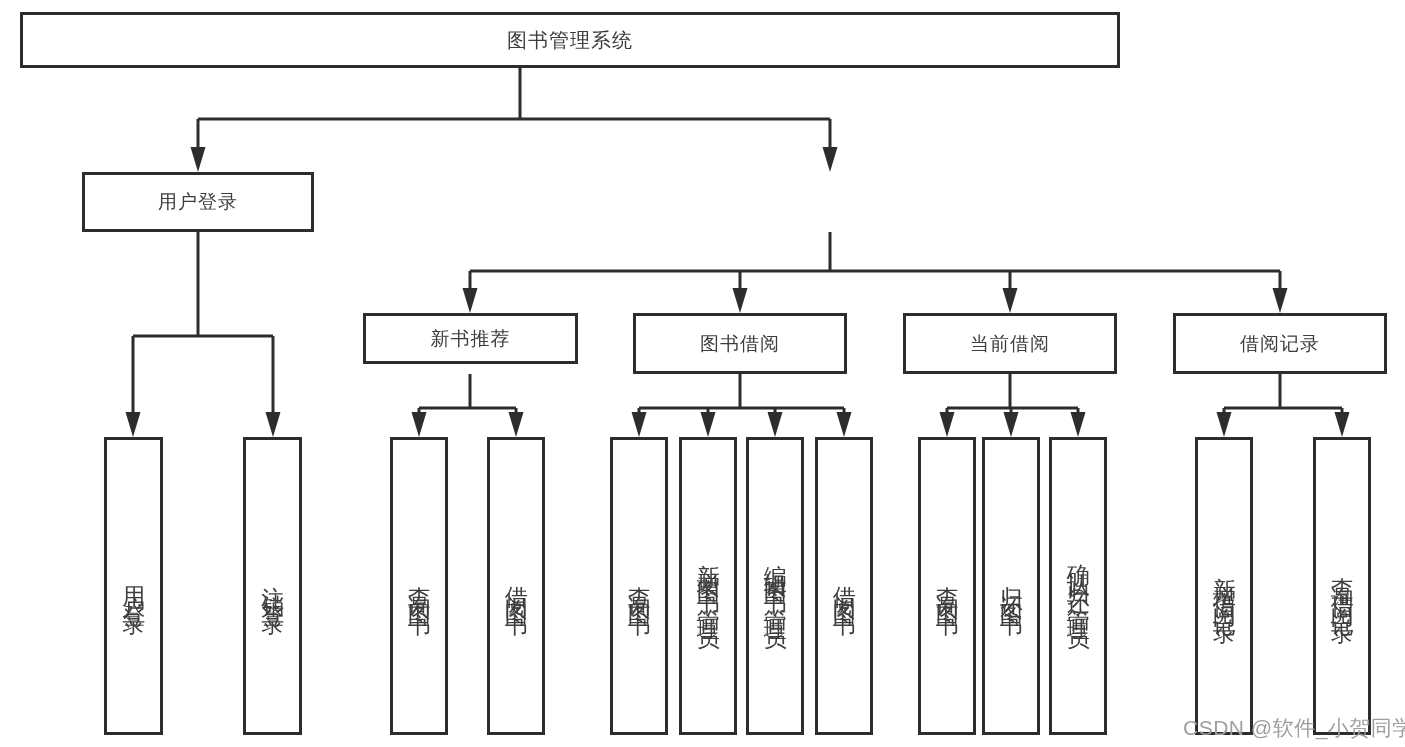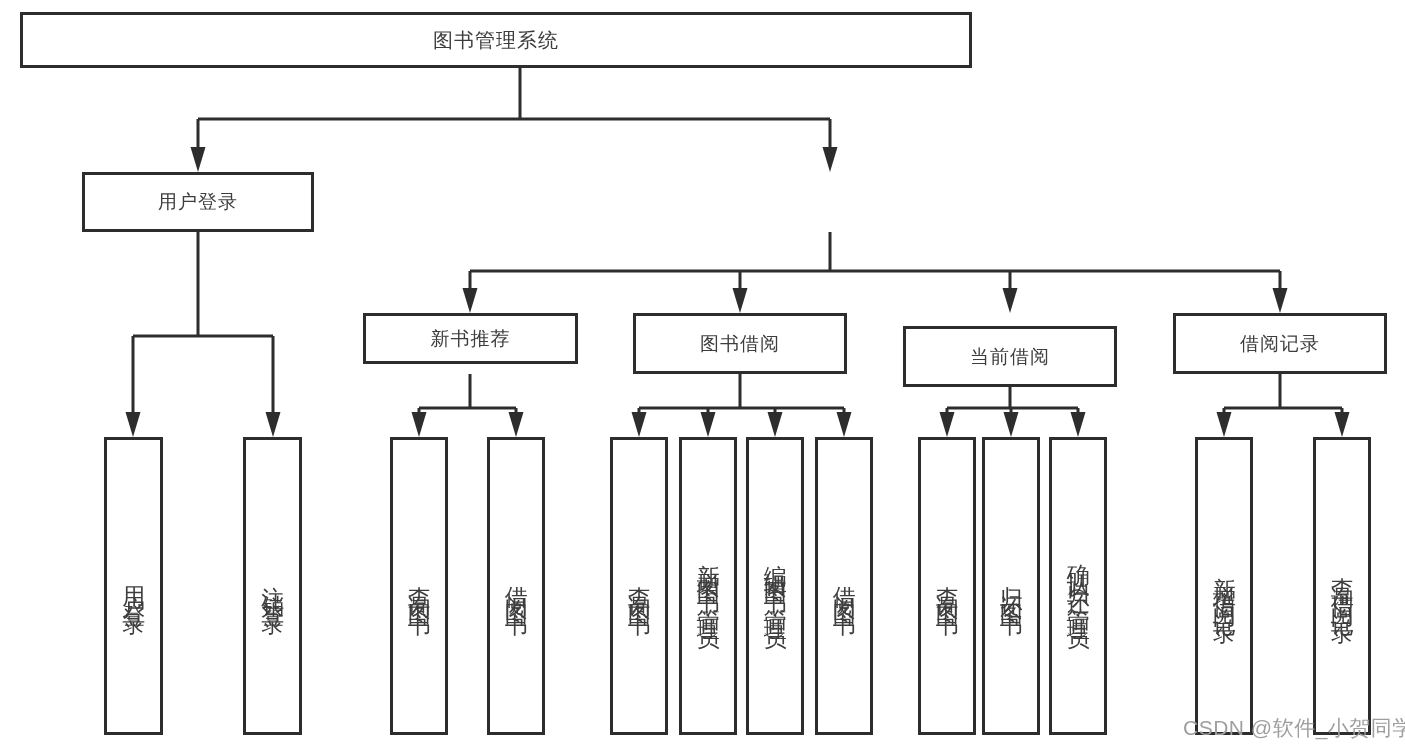--- a/index.html
+++ b/index.html
@@ -88,35 +88,35 @@
       <polygon points="767.5,412 782.5,412 775,437"></polygon>
       <polygon points="836.5,412 851.5,412 844,437"></polygon>
       <polygon points="939.5,412 954.5,412 947,437"></polygon>
       <polygon points="1003.5,412 1018.5,412 1011,437"></polygon>
       <polygon points="1070.5,412 1085.5,412 1078,437"></polygon>
       <polygon points="1216.5,412 1231.5,412 1224,437"></polygon>
       <polygon points="1334.5,412 1349.5,412 1342,437"></polygon>
     </g>
   </svg>
 
-  <div class="node hnode root-node" style="left:20px; top:12px; width:952px; height:56px;">
+  <div class="node hnode root-node" style="left:20px; top:12px; width:1100px; height:56px;">
     <span class="label">图书管理系统</span>
   </div>
 
   <div class="node hnode" style="left:82px; top:172px; width:232px; height:60px;">
     <span class="label">用户登录</span>
   </div>
 
   <div class="node hnode" style="left:363px; top:313px; width:215px; height:51px;">
     <span class="label">新书推荐</span>
   </div>
   <div class="node hnode" style="left:633px; top:313px; width:214px; height:61px;text-align:right;">
     <span class="label">图书借阅</span>
   </div>
-  <div class="node hnode" style="left:903px; top:313px; width:214px; height:61px;margin-top:13px;">
+  <div class="node hnode" style="left:903px; top:313px; width:214px; height:61px;">
     <span class="label">当前借阅</span>
   </div>
   <div class="node hnode" style="left:1173px; top:313px; width:214px; height:61px;">
     <span class="label">借阅记录</span>
   </div>
 
   <div class="node vnode" style="left:104px; top:437px; width:59px; height:298px;">
     <span class="label">用户登录</span>
   </div>
   <div class="node vnode" style="left:243px; top:437px; width:59px; height:298px;">

